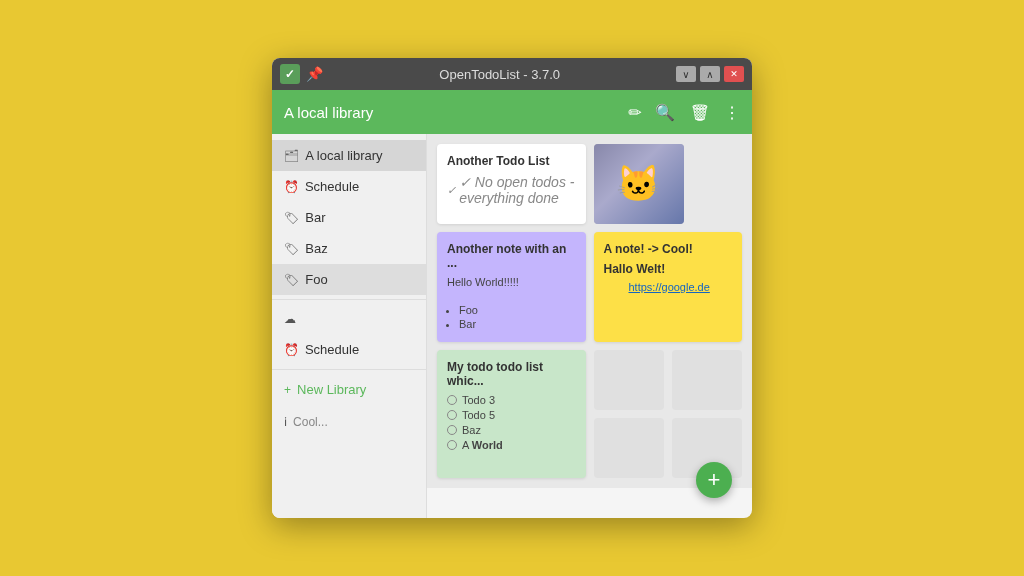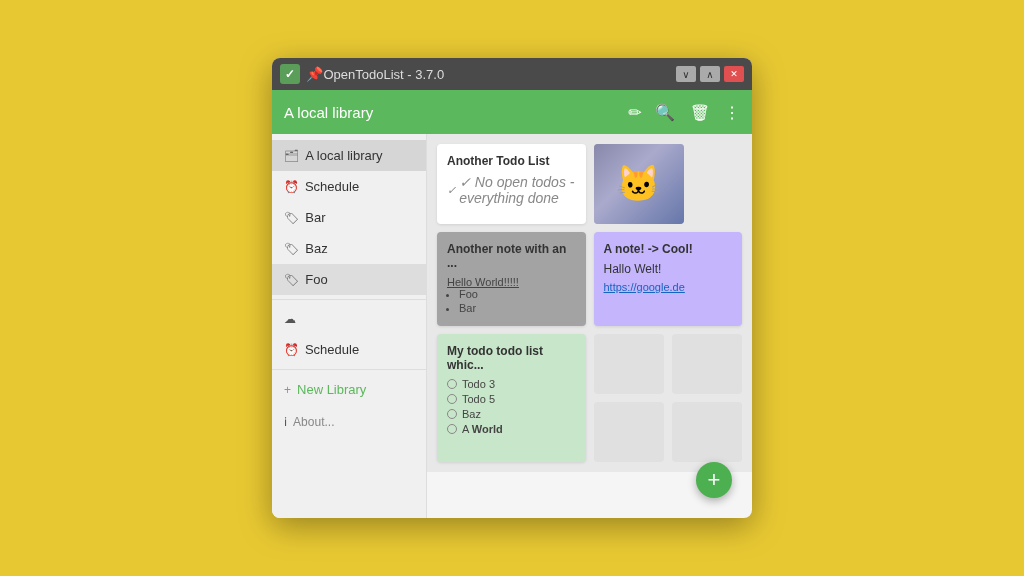--- a/index.html
+++ b/index.html
@@ -48,21 +48,21 @@
       font-weight: bold;
     }
     .titlebar-pin {
       color: #aaa;
       font-size: 14px;
     }
     .titlebar-title {
       color: #ddd;
       font-size: 13px;
       flex: 1;
-      text-align: left;
+      text-align: center;
     }
     .titlebar-controls {
       display: flex;
       align-items: center;
       gap: 4px;
     }
     .titlebar-btn {
       width: 16px;
       height: 16px;
       border-radius: 50%;
@@ -144,23 +144,23 @@
       gap: 8px;
       align-content: start;
     }
     .card {
       background: white;
       border-radius: 4px;
       padding: 10px;
       font-size: 12px;
       box-shadow: 0 1px 3px rgba(0,0,0,0.1);
     }
-    .card.pink { background: #a3a3a3; }
+    .card.pink { background: #c4b5fd; }
     .card.green { background: #c8e6c9; }
-    .card.yellow { background: #c4b5fd; }
+    .card.yellow { background: #fde047; }
     .card.white { background: white; }
     .card-title {
       font-weight: 600;
       font-size: 12px;
       margin-bottom: 6px;
       color: #333;
     }
     .card-subtitle {
       color: #888;
       font-size: 11px;
@@ -216,22 +216,23 @@
       font-size: 11px;
       color: #444;
       margin-bottom: 2px;
       list-style: disc;
     }
     .card-link {
       color: #1565c0;
       font-size: 11px;
       text-decoration: underline;
       cursor: pointer;
-    }
-    .card-bold { font-weight: normal; }
+      margin-left: 25px;
+    }
+    .card-bold { font-weight: bold; }
     .ghost-card {
       background: #d8d8d8;
       border-radius: 4px;
       opacity: 0.5;
       min-height: 60px;
     }
     .fab {
       position: absolute;
       bottom: 20px;
       right: 20px;
@@ -312,21 +313,21 @@
         <span class="icon">⏰</span>
         <span>Schedule</span>
       </div>
       <div class="sidebar-divider"></div>
       <div class="sidebar-item new-library">
         <span class="icon" style="color:#5cb85c;">+</span>
         <span>New Library</span>
       </div>
       <div class="sidebar-item about">
         <span class="icon">ℹ</span>
-        <span>About...</span>
+        <span>Cool...</span>
       </div>
     </div>
 
     <div class="content-wrapper">
       <div class="content">
 
         <div class="card white">
           <div class="card-title">Another Todo List</div>
           <div class="card-subtitle">
             <span>✓</span>
@@ -334,21 +335,21 @@
           </div>
         </div>
         <div class="card-photo">
           <div class="card-photo-inner">
             <div class="card-photo-cat" style="font-size:36px;">🐱</div>
           </div>
         </div>
 
         <div class="card pink">
           <div class="card-title">Another note with an ...</div>
-          <div style="font-size:11px;color:#444;margin-bottom:0;text-decoration:underline;">Hello World!!!!!</div>
+          <div style="font-size:11px;color:#444;margin-bottom:16px;">Hello World!!!!!</div>
           <ul class="bullet-list">
             <li class="bullet-item">Foo</li>
             <li class="bullet-item">Bar</li>
           </ul>
         </div>
         <div class="card yellow">
           <div class="card-title">A note! -&gt; Cool!</div>
           <div class="card-bold" style="font-size:12px;margin-bottom:4px;color:#333;">Hallo Welt!</div>
           <a class="card-link">https://google.de</a>
         </div>

